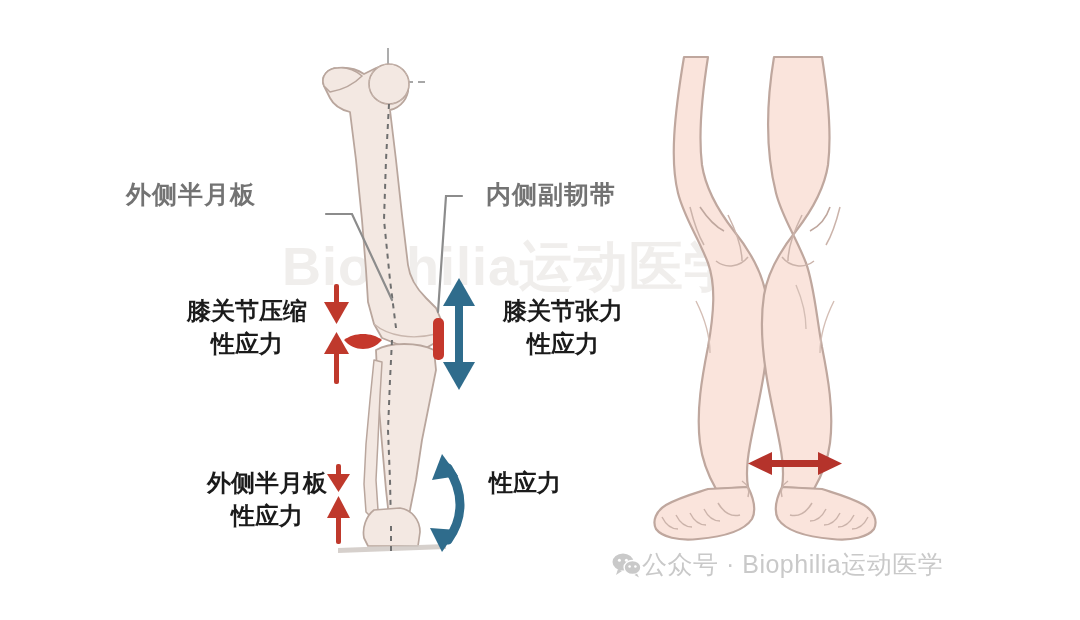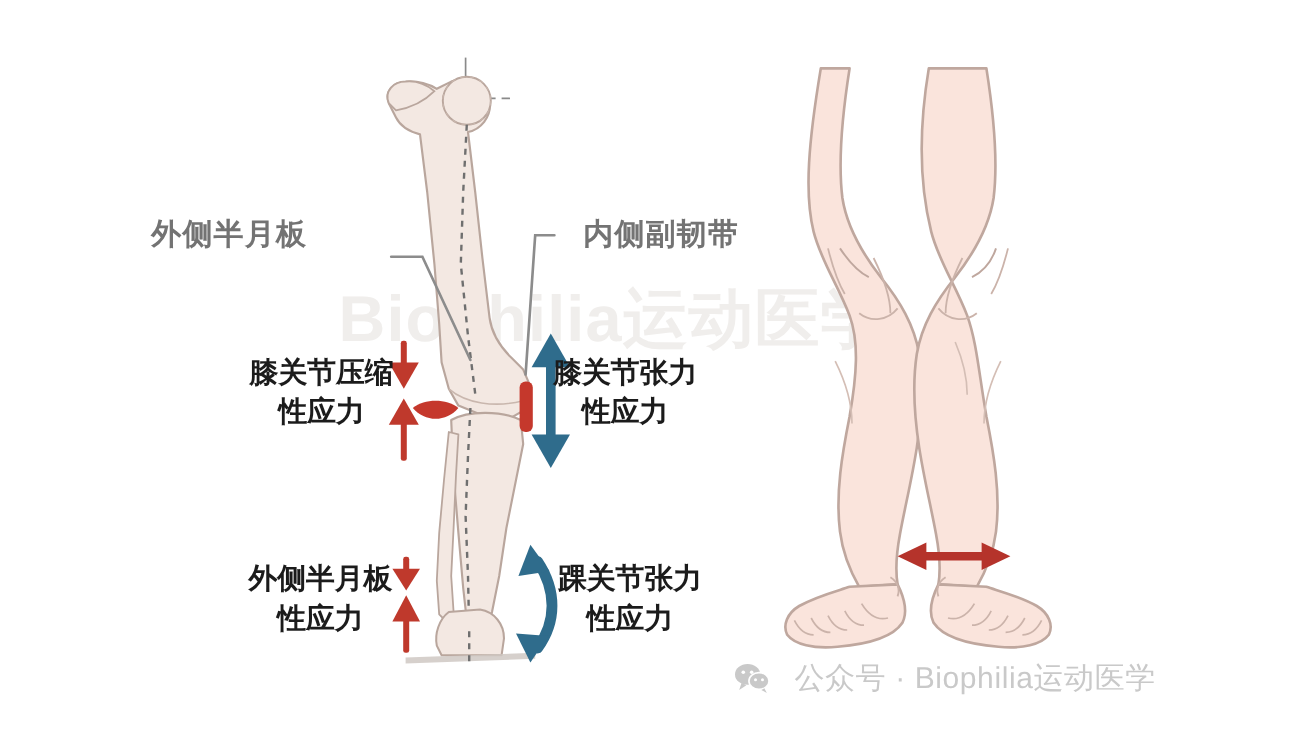--- a/index.html
+++ b/index.html
@@ -15,21 +15,21 @@
   
   .wm-center{
     left:282px;top:236px;
     font-size:54px;font-weight:700;
     color:#f0eeec;
     letter-spacing:1px;white-space:nowrap;
     line-height:60px;
   }
   .wm-foot{
     left:612px;top:548px;
-    display:flex;align-items:center;gap:20px;
+    display:flex;align-items:center;gap:0;
     color:#c9c9c9;font-size:25px;white-space:nowrap;
   }
   .wm-foot .wmtext{letter-spacing:.5px;}
 
   
   .lbl-title{
     font-size:25px;font-weight:700;color:#737373;
     white-space:nowrap;letter-spacing:1px;
   }
   .lbl-stress{
@@ -143,37 +143,36 @@
 
     <path d="M326 214 L352 214 L392 300" fill="none" stroke="#8c8c8c" stroke-width="2.2" stroke-linecap="round"></path>
 
     <path d="M462 196 L446 196 L438 312" fill="none" stroke="#8c8c8c" stroke-width="2.2" stroke-linecap="round"></path>
   </svg>
 
   <div class="abs lbl-title" style="left:126px;top:178px;">外侧半月板</div>
 
   <div class="abs lbl-title" style="left:466px;top:178px;margin-left:20px;">内侧副韧带</div>
 
-  <div class="abs lbl-stress" style="left:193px;top:294px;width:150px;text-align:center;">
+  <div class="abs lbl-stress" style="left:172px;top:294px;width:150px;text-align:center;">
     <span>膝关节压缩</span>
     <span>性应力</span>
   </div>
 
-  <div class="abs lbl-stress" style="left:448px;top:294px;width:146px;">
+  <div class="abs lbl-stress" style="left:490px;top:294px;width:146px;">
     <span>膝关节张力</span>
     <span>性应力</span>
   </div>
 
   <div class="abs lbl-stress" style="left:192px;top:466px;width:150px;">
     <span>外侧半月板</span>
     <span>性应力</span>
   </div>
 
   <div class="abs lbl-stress" style="left:452px;top:466px;width:146px;">
-    <span>踝关节张力</span>
     <span>性应力</span>
   </div>
 
   <svg class="abs" style="left:650px;top:55px;" width="340" height="500" viewBox="0 0 340 500">
 
     <g>
       <path d="M58 2
                C52 40 48 78 52 110
                C56 136 70 158 84 176
                C100 196 112 216 116 240

